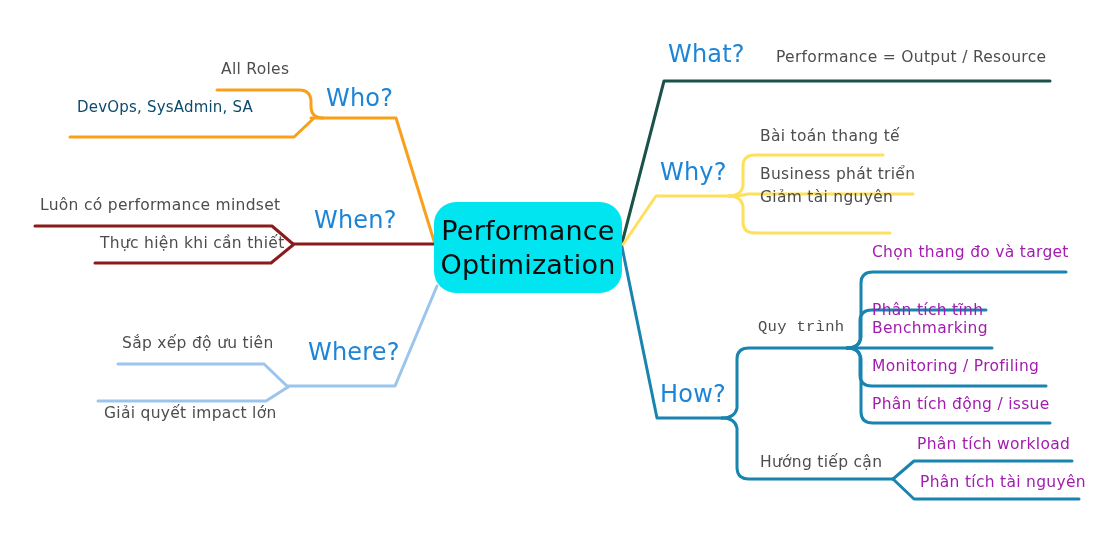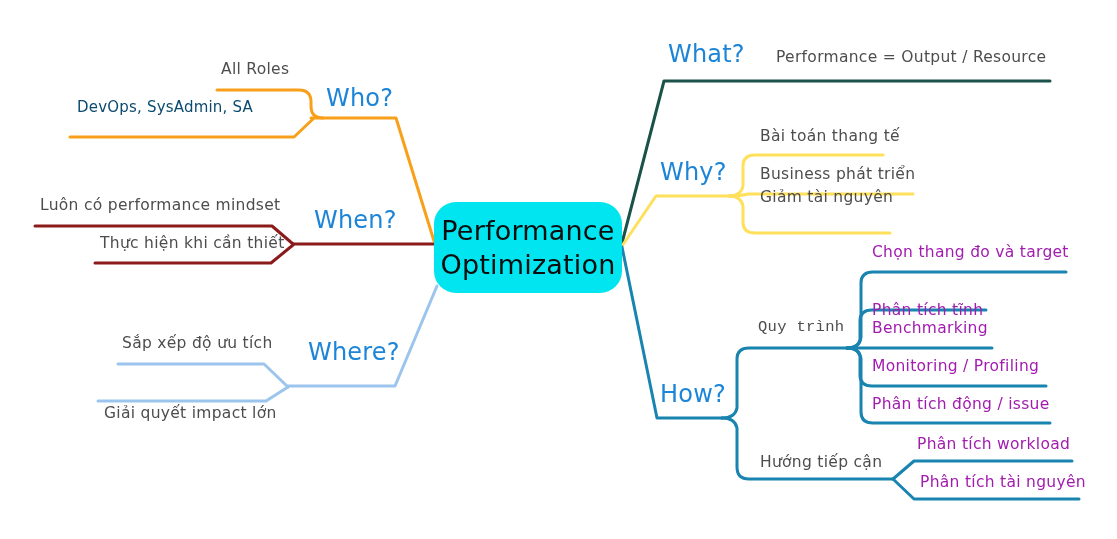--- a/index.html
+++ b/index.html
@@ -89,21 +89,21 @@
 
   <div class="branch-label" style="left:326px;top:84px;">Who?</div>
   <div class="txt" style="left:221px;top:60px;">All Roles</div>
   <div class="txt txt-big" style="left:77px;top:98px;">DevOps, SysAdmin, SA</div>
 
   <div class="branch-label" style="left:314px;top:206px;">When?</div>
   <div class="txt" style="left:40px;top:196px;">Luôn có performance mindset</div>
   <div class="txt" style="left:100px;top:234px;">Thực hiện khi cần thiết</div>
 
   <div class="branch-label" style="left:308px;top:338px;">Where?</div>
-  <div class="txt" style="left:122px;top:334px;">Sắp xếp độ ưu tích</div>
+  <div class="txt" style="left:122px;top:334px;">Sắp xếp độ ưu tiên</div>
   <div class="txt" style="left:104px;top:372px;margin-top:32px;">Giải quyết impact lớn</div>
 
   <div class="branch-label" style="left:668px;top:40px;">What?</div>
   <div class="txt" style="left:776px;top:48px;">Performance = Output / Resource</div>
 
   <div class="branch-label" style="left:660px;top:158px;">Why?</div>
   <div class="txt" style="left:760px;top:127px;">Bài toán thang tế</div>
   <div class="txt" style="left:760px;top:165px;">Business phát triển</div>
   <div class="txt" style="left:760px;top:188px;">Giảm tài nguyên</div>
 

